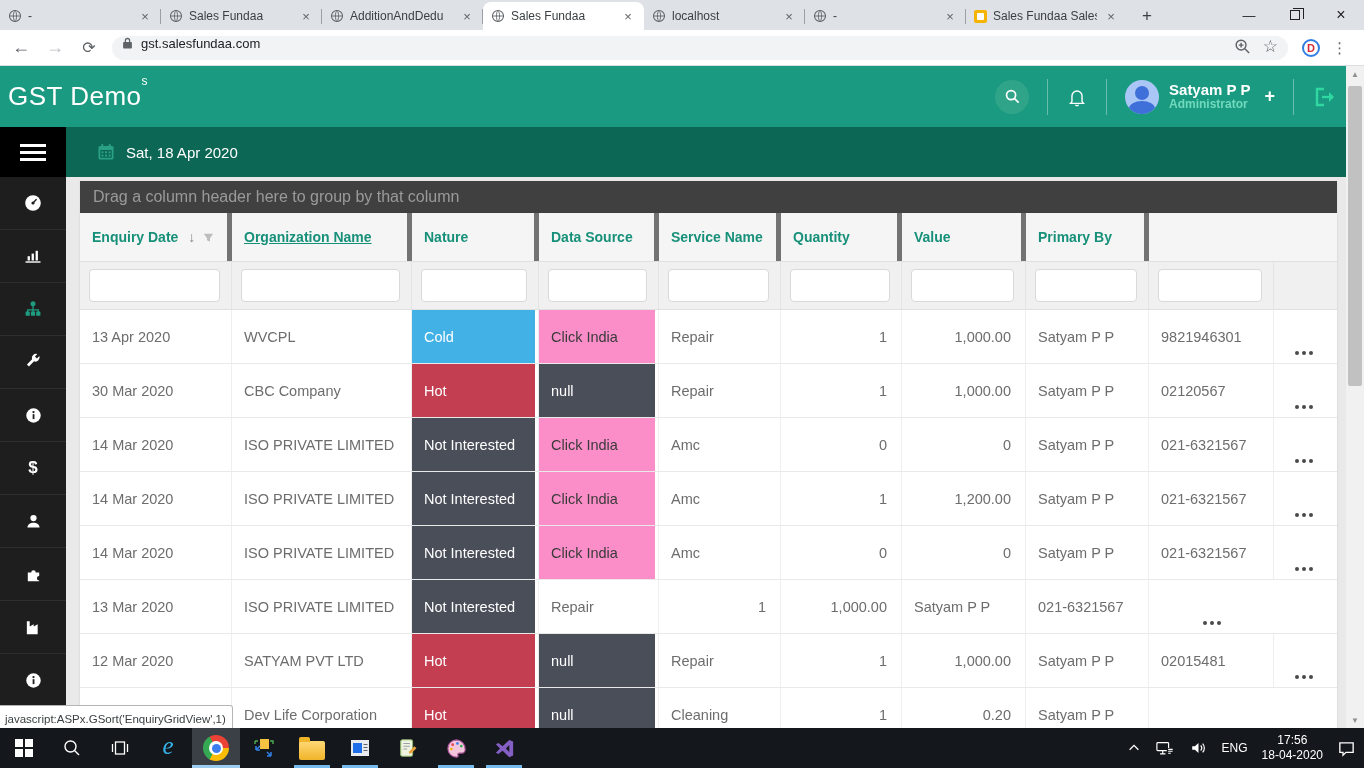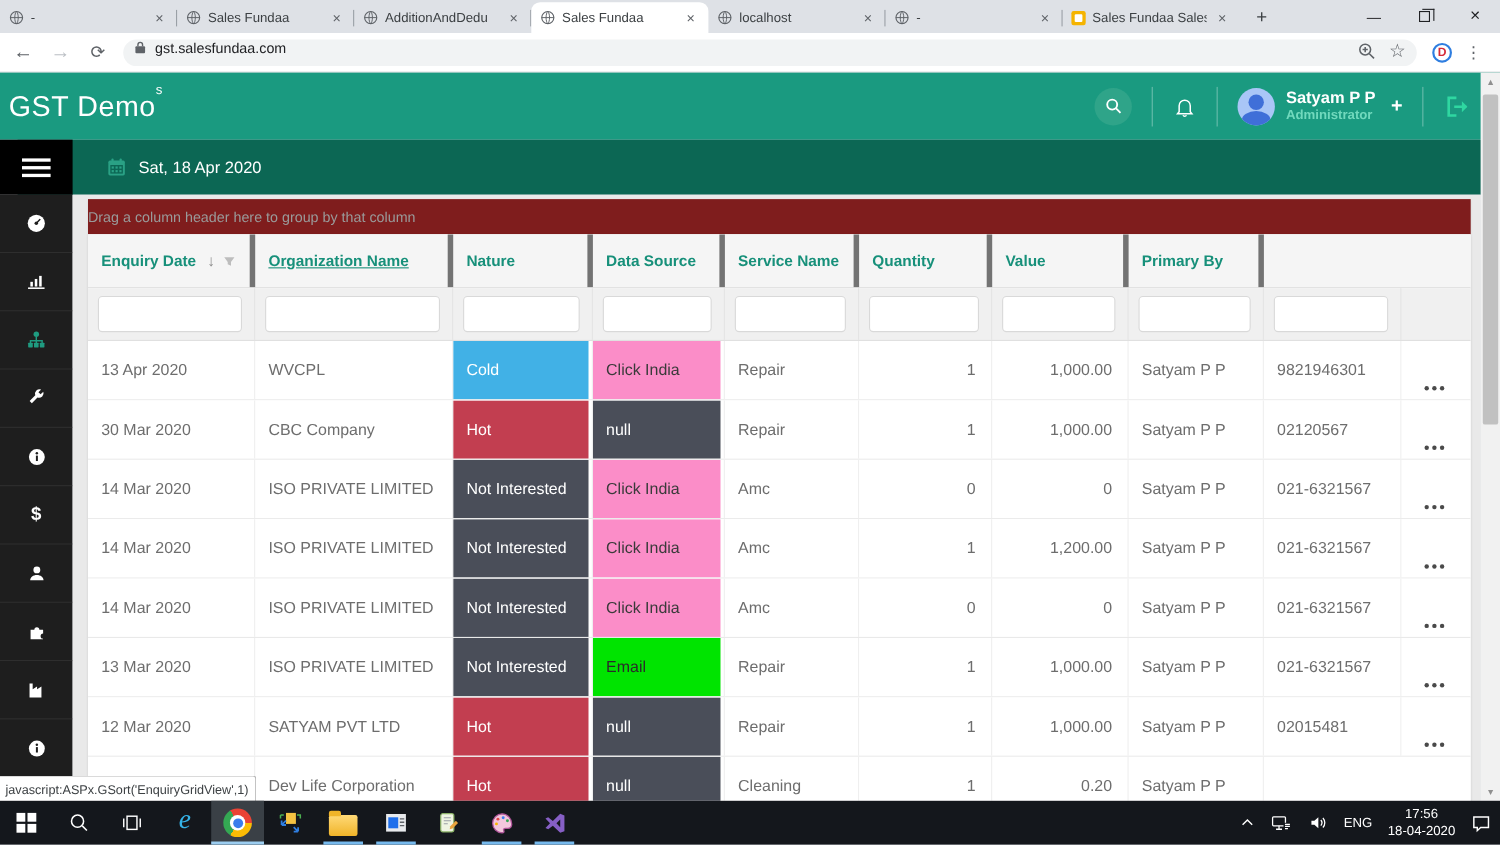--- a/index.html
+++ b/index.html
@@ -54,21 +54,21 @@
   .hamburger span { display:block; width:26px; height:3px; background:#fff; }
   .date-wrap { position:absolute; left:80px; top:0; height:50px; display:flex; align-items:center; gap:10px; color:#fff; font-size:15px; }
 
   
   .sidebar { position:absolute; left:0; top:177px; width:66px; height:551px; background:#1e1e1e; }
   .side-item { width:66px; height:53px; display:flex; align-items:center; justify-content:center; border-bottom:1px solid #2e2e2e; }
   .side-item .dollar { color:#fff; font-size:17px; font-weight:bold; }
 
   
   .main { position:absolute; left:66px; top:177px; width:1280px; height:551px; background:#e9e9e9; }
-  .group-hint { position:absolute; left:14px; top:4px; width:1257px; height:32px; background:#7f1d1d; display:flex; align-items:center; color:#9a9a9a; font-size:13px; box-shadow:0 1px 2px rgba(0,0,0,.08); }
+  .group-hint { position:absolute; left:14px; top:4px; width:1257px; height:32px; background:#404040; display:flex; align-items:center; padding-left:13px; color:#9a9a9a; font-size:16px; box-shadow:0 1px 2px rgba(0,0,0,.08); }
   .grid { position:absolute; left:14px; top:36px; width:1257px; height:515px; background:#fff; overflow:hidden; box-shadow:0 1px 2px rgba(0,0,0,.12); --gcols:152px 180px 127px 120px 122px 121px 124px 123px 125px 60px; }
   .g-hdr, .g-filter, .g-row { display:grid; grid-template-columns:var(--gcols); }
   .g-hdr { height:49px; background:#f5f5f5; border-bottom:1px solid #e0e0e0; }
   .g-hdr-cell { display:flex; align-items:center; padding-left:12px; color:#17907a; font-weight:bold; font-size:14px; border-right:5px solid #737373; }
   .g-hdr-cell:last-child { border-right:none; }
   .g-hdr-cell.sorted-link span.lbl { text-decoration:underline; }
   .sort-arrow { color:#8a8a8a; font-weight:normal; font-size:14px; margin-left:10px; }
   .funnel { margin-left:7px; display:flex; }
   .g-filter { height:48px; background:#f0f0f0; border-bottom:1px solid #e0e0e0; }
   .g-filter-cell { padding:7px 11px 7px 9px; border-right:1px solid #e4e4e4; }
@@ -476,23 +476,20 @@
               <span class="d"></span>
               <span class="d"></span>
             </div>
           </div>
           <div class="g-row">
             <div class="g-cell c-text">13 Mar 2020</div>
             <div class="g-cell c-text">ISO PRIVATE LIMITED</div>
             <div class="g-cell c-badge">
               <div class="badge" style="background: rgb(74, 78, 89); color: rgb(255, 255, 255);">Not Interested</div>
             </div>
-            <div class="g-cell c-badge">
-              <div class="badge" style="background: rgb(0, 228, 0); color: rgb(42, 42, 42);">Email</div>
-            </div>
             <div class="g-cell c-text">Repair</div>
             <div class="g-cell c-num">1</div>
             <div class="g-cell c-num">1,000.00</div>
             <div class="g-cell c-text">Satyam P P</div>
             <div class="g-cell c-text">021-6321567</div>
             <div class="g-cell c-act">
               <span class="d"></span>
               <span class="d"></span>
               <span class="d"></span>
             </div>

